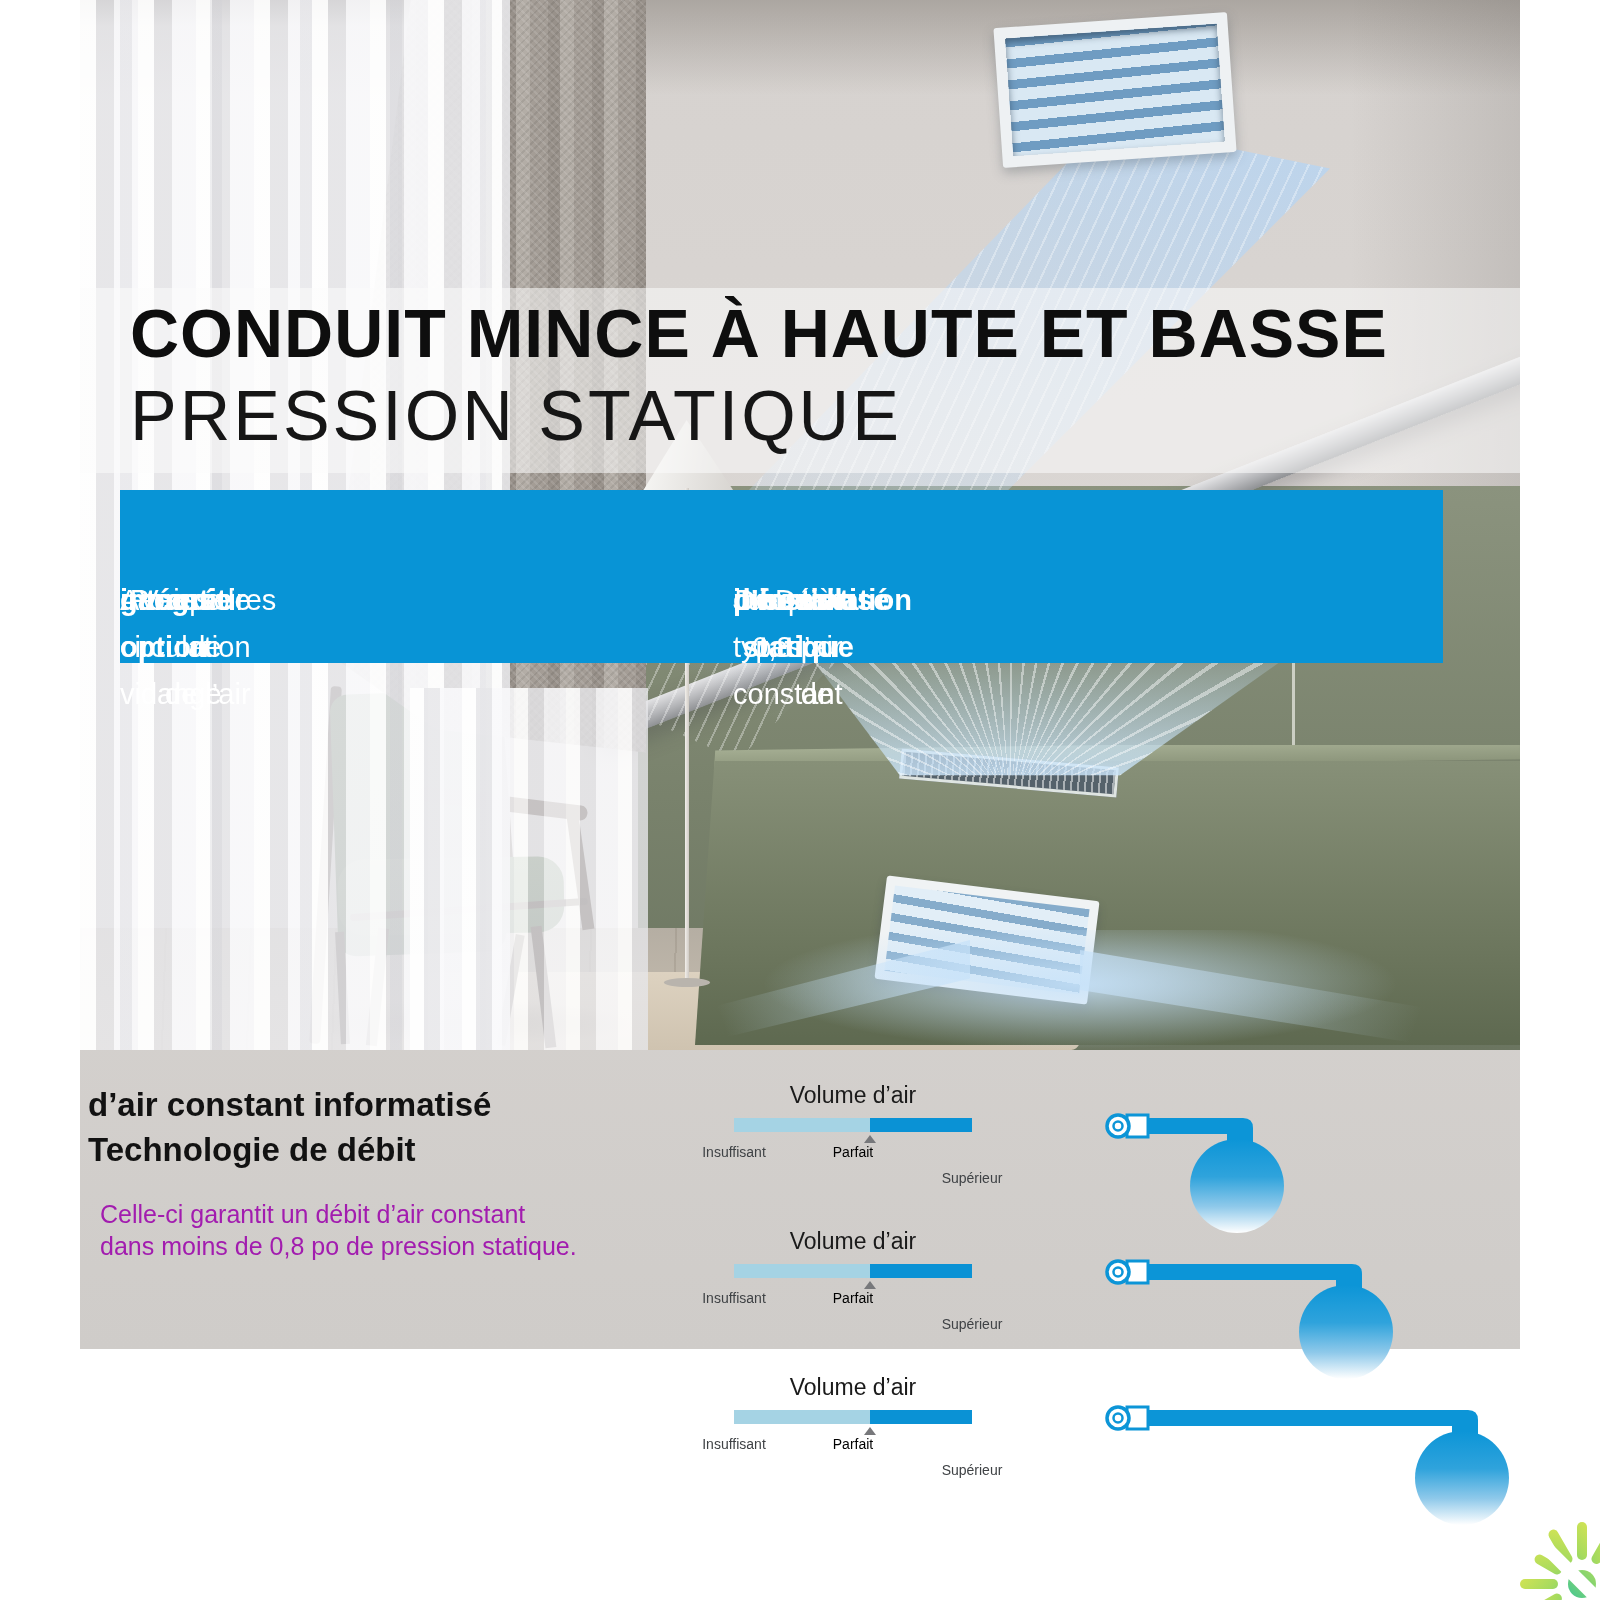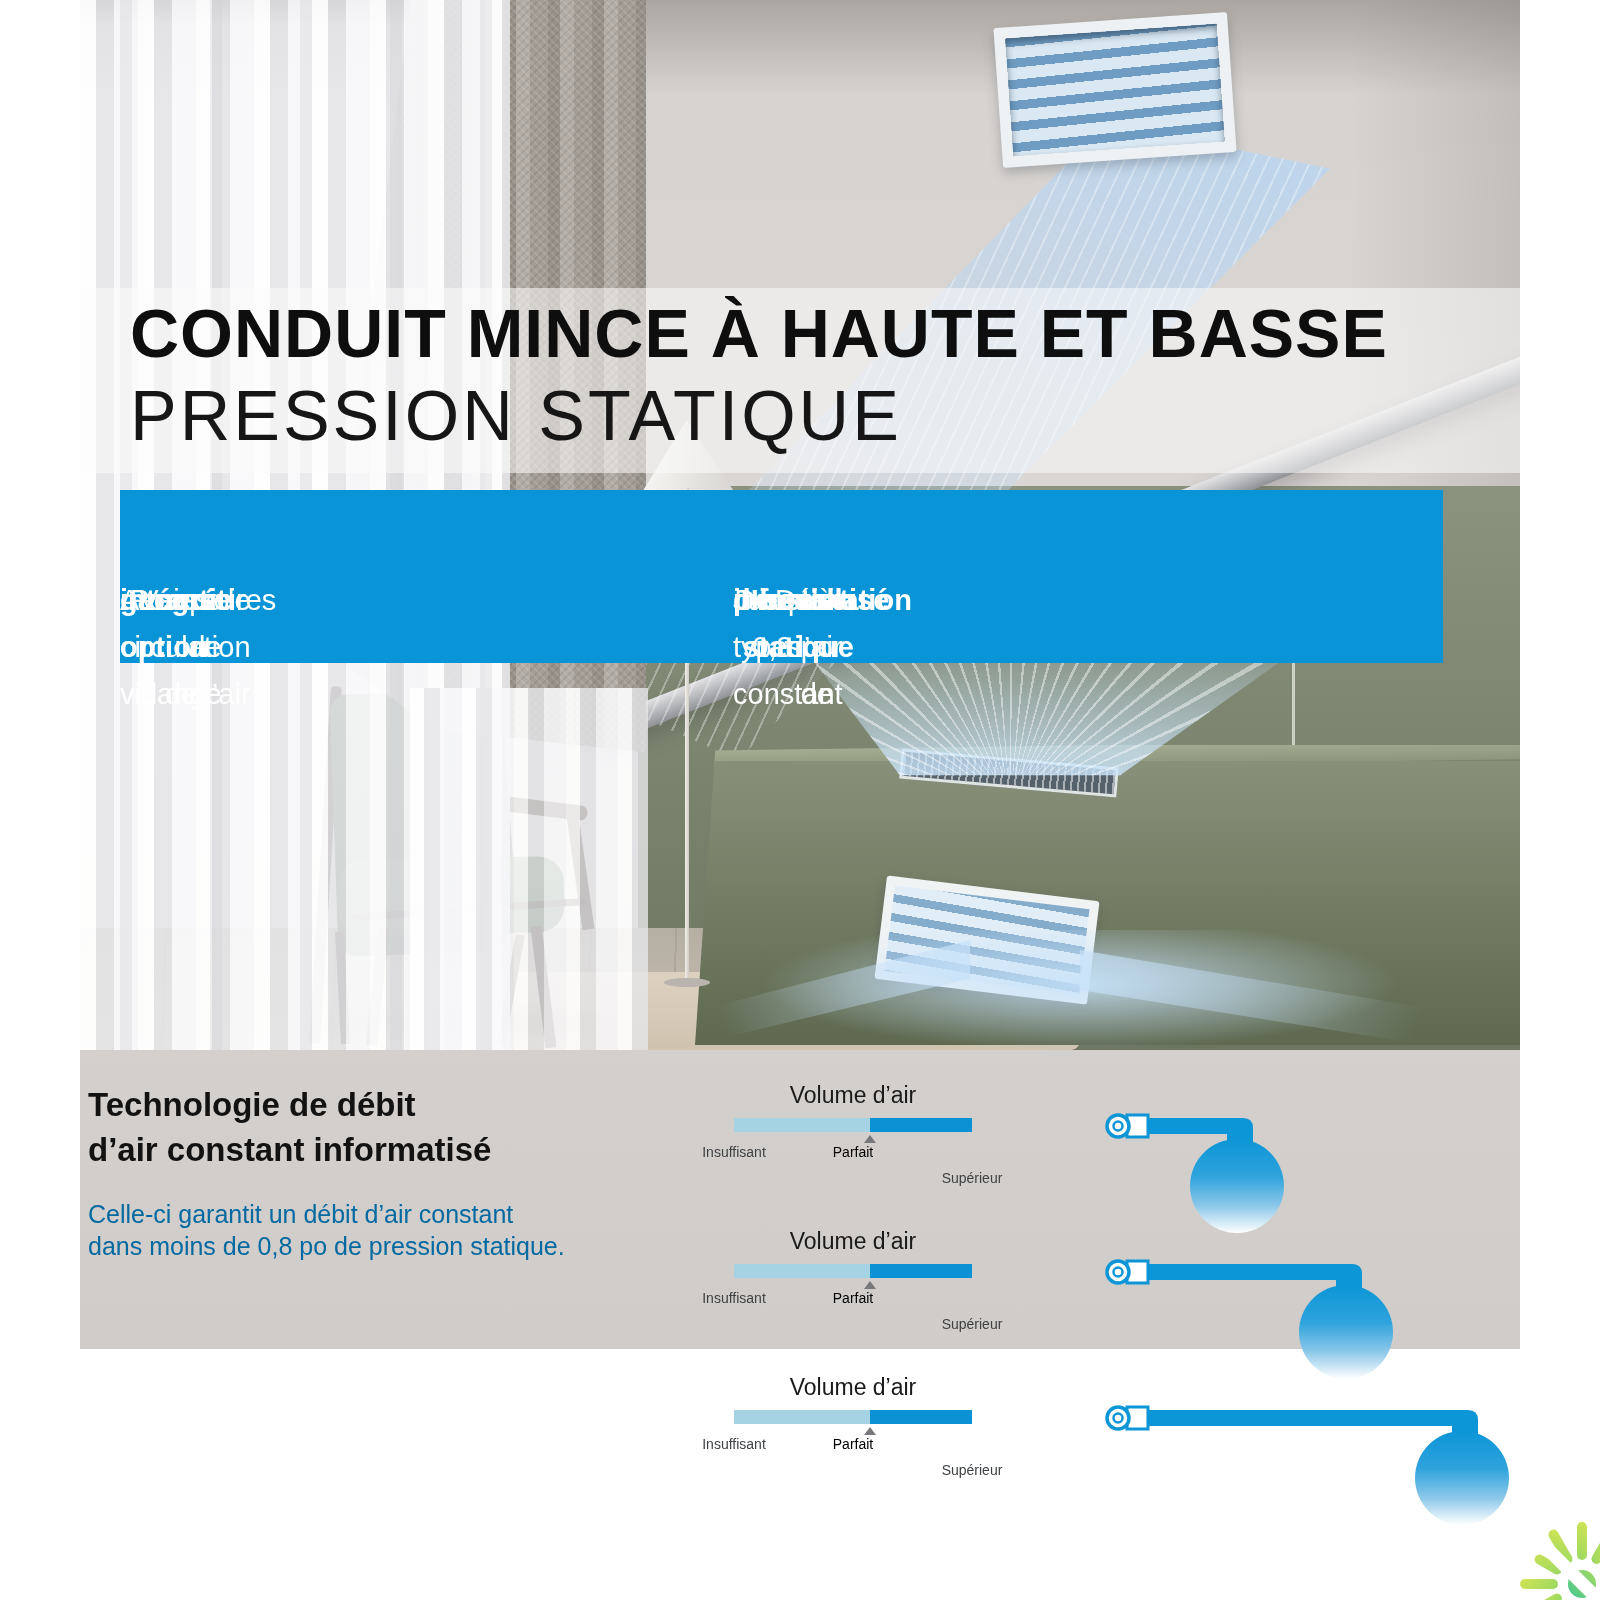--- a/index.html
+++ b/index.html
@@ -127,21 +127,21 @@
 
   .banner { left:40px; top:490px; width:1323px; height:173px; background:#0894D6;
             display:flex; align-items:center; }
   .banner-col { color:#fff; font-size:29px; line-height:47px; text-align:right; position:static; }
   .banner-col-left { width:613px; }
   .banner-col-right { flex:1; padding-right:63px; }
   .feature-line b { font-weight:700; }
 
   
   .tech-heading { position:absolute; left:88px; top:1082px; font-size:33px; font-weight:700; color:#121212; line-height:45px; }
-  .tech-body    { position:absolute; left:88px; top:1198px; font-size:25px; color:#0369a1; line-height:32px; }
+  .tech-body    { position:absolute; left:100px; top:1198px; font-size:25px; color:#a21caf; line-height:32px; }
 
   .gauge { position:absolute; left:734px; width:238px; height:96px;text-align:center; }
   .gauge-title { position:absolute; top:0; left:50%; transform:translateX(-50%);
                  font-size:23px; color:#1a1a1a; white-space:nowrap; }
   .gauge-bar { position:absolute; top:36px; left:0; width:238px; height:14px; display:flex; }
   .seg-light { background:#A5D3E4; width:57%; height:100%; }
   .seg-dark  { background:#0A92D5; flex:1; height:100%; }
   .gauge-marker { position:absolute; top:53px; left:57%; margin-left:-6px; width:0; height:0;
                  border-left:6px solid transparent; border-right:6px solid transparent;
                  border-bottom:8px solid #77787B; }
@@ -239,22 +239,22 @@
           </div>
         <div class="feature-line">
             <span>Deux types </span>
             <b>d’installation</b>
           </div>
       </div>
     </div>
   </div>
 
   <div class="tech-heading">
+    <div>d’air constant informatisé</div>
     <div>Technologie de débit</div>
-    <div>d’air constant informatisé</div>
   </div>
   <div class="tech-body">
     <div>Celle-ci garantit un débit d’air constant</div>
     <div>dans moins de 0,8 po de pression statique.</div>
   </div>
 
   <div class="gauge" style="top:1082px;">
     <div class="gauge-title">Volume d’air</div>
     <div class="gauge-bar">
       <div class="seg-light" style="width: 57%;"></div>

